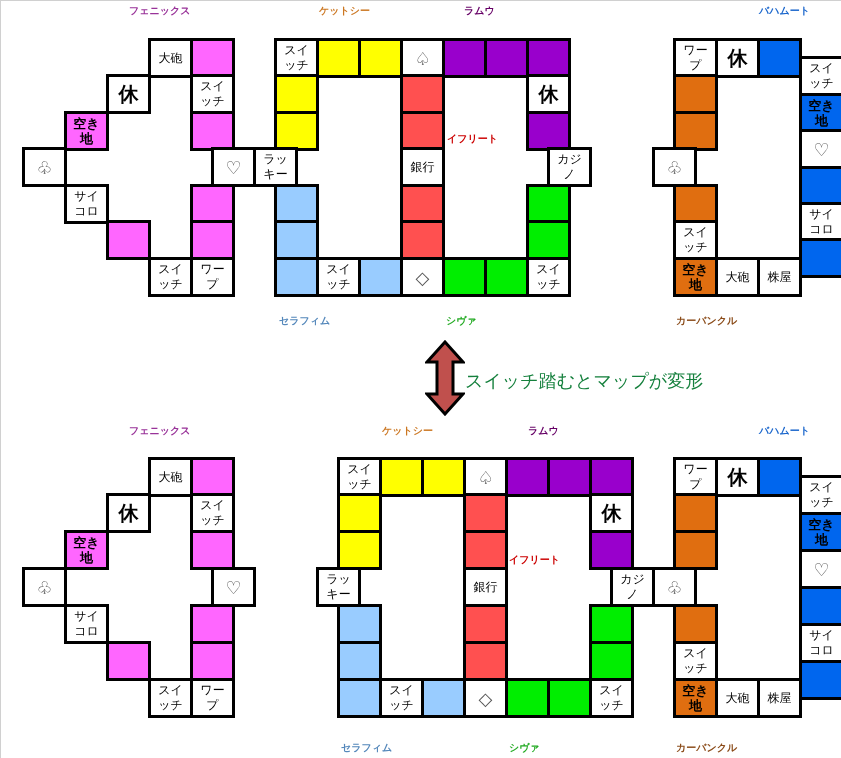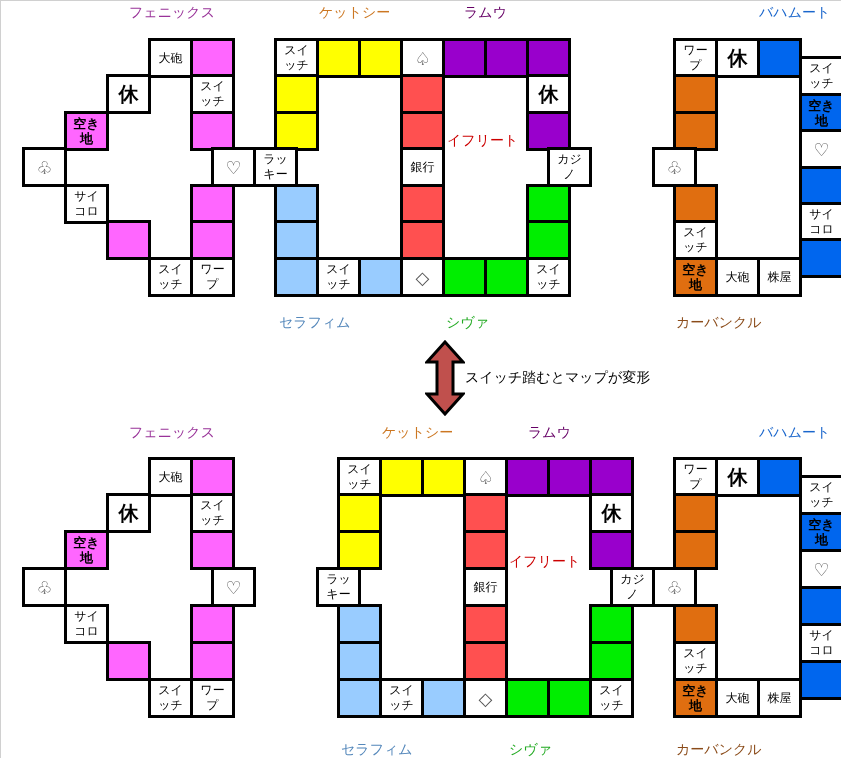--- a/index.html
+++ b/index.html
@@ -1,26 +1,26 @@
 <!DOCTYPE html>
 <html><head>
 <meta charset="utf-8">
 <style>
   html, body { margin:0; padding:0; background:#fff; }
   body { width:841px; height:758px; position:relative; overflow:hidden;
          font-family:"DejaVu Sans", sans-serif; border-top:1px solid #d0d0d0; border-left:1px solid #d0d0d0; box-sizing:border-box; }
-  .lbl { position:absolute; font-size:14px; font-weight:normal; white-space:nowrap; letter-spacing:0; }
+  .lbl { position:absolute; font-size:10px; font-weight:bold; white-space:nowrap; letter-spacing:0; }
   .cell { position:absolute; box-sizing:border-box; border:3px solid #000; width:45px; height:40px;
           display:flex; align-items:center; justify-content:center; text-align:center;
           font-size:12px; line-height:15px; color:#000; background:#fff; overflow:hidden; }
   .cell.big { font-size:20px; font-weight:bold; }
   .cell.sym { font-size:18px; color:#555; }
   .cell.bold { font-weight:bold; font-size:13px; }
   .arrow { position:absolute; }
-  .note { position:absolute; font-size:14px; color:#000000; white-space:nowrap;font-family:Liberation Serif, serif; }
+  .note { position:absolute; font-size:18px; color:#15803d; white-space:nowrap;font-family:Liberation Serif, serif; }
 </style>
 </head>
 <body>
 
 <div id="board">
     <div class="lbl" style="left: 128px; top: 3px; color: rgb(153, 51, 153);">フェニックス</div>
     <div class="lbl" style="left: 318px; top: 3px; color: rgb(204, 119, 34);">ケットシー</div>
     <div class="lbl" style="left: 463px; top: 3px; color: rgb(102, 0, 102);">ラムウ</div>
     <div class="lbl" style="left: 758px; top: 3px; color: rgb(26, 102, 204);">バハムート</div>
     <div class="lbl" style="left: 446px; top: 131px; color: rgb(204, 0, 0);">イフリート</div>

